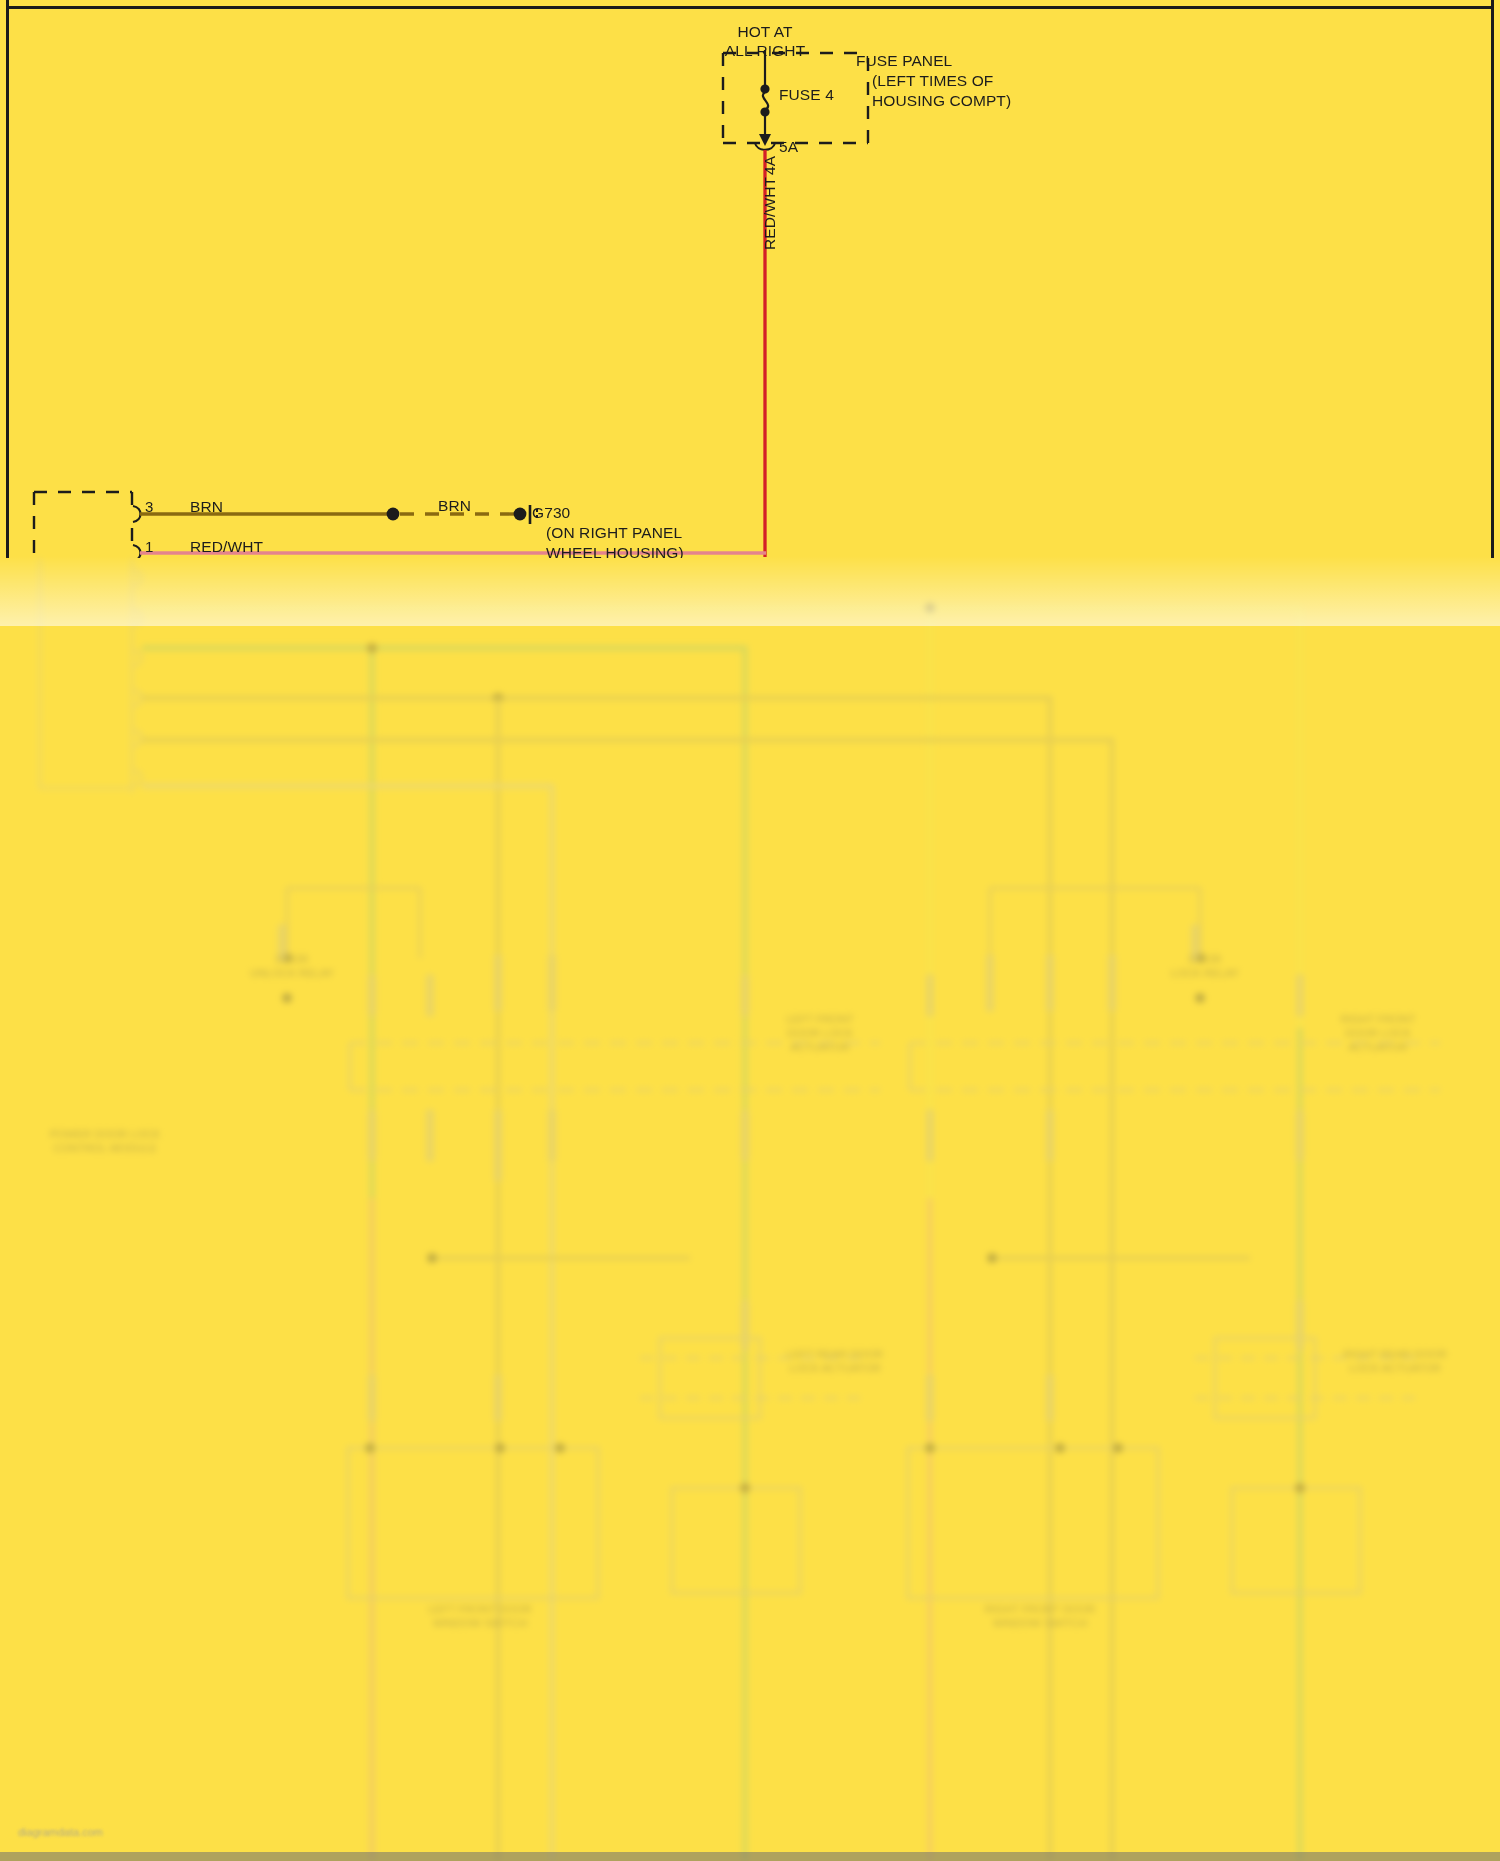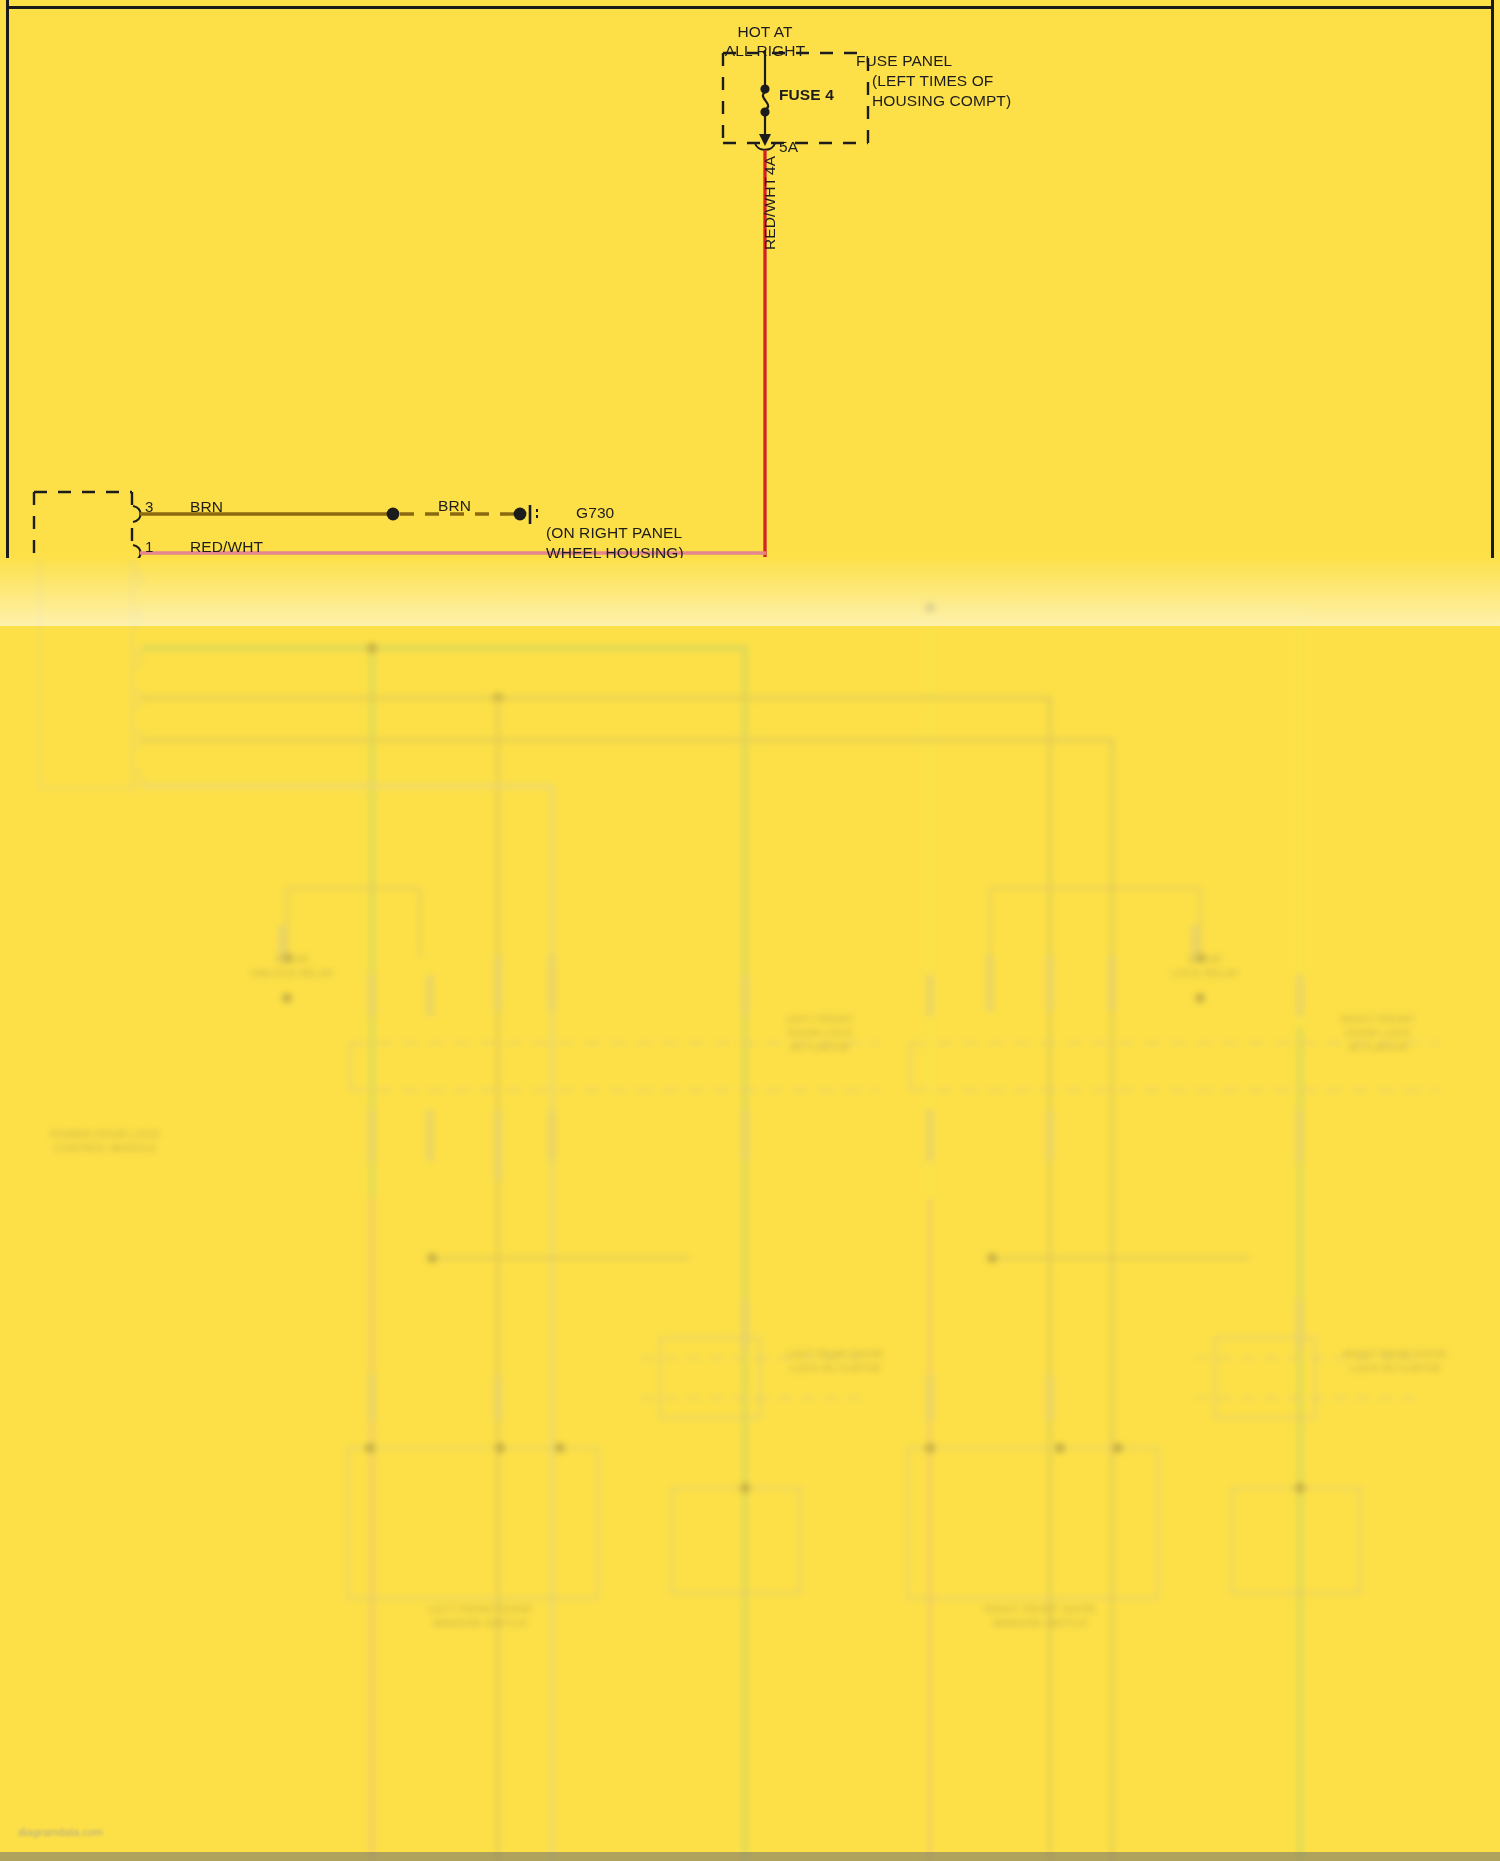--- a/index.html
+++ b/index.html
@@ -120,35 +120,35 @@
       <path d="M140,553 L766,553" stroke="#e4848c" stroke-width="3.4" fill="none"></path>
     </svg>
 
     <div class="txt ctr" style="left:700px;top:22px;width:130px;">HOT AT</div>
     <div class="txt ctr" style="left:700px;top:41px;width:130px;">ALL RIGHT</div>
 
     <div class="txt" style="left:856px;top:51px;">FUSE PANEL</div>
     <div class="txt" style="left:872px;top:71px;">(LEFT TIMES OF</div>
     <div class="txt" style="left:872px;top:91px;">HOUSING COMPT)</div>
 
-    <div class="txt" style="left:779px;top:85px;font-weight:bold;">FUSE 4</div>
+    <div class="txt" style="left:779px;top:85px;">FUSE 4</div>
     <div class="txt" style="left:779px;top:105px;margin-top:32px;">5A</div>
 
     <div class="txt rot" style="left:760px;top:175px;">4A</div>
     <div class="txt rot" style="left:760px;top:250px;">RED/WHT</div>
 
     <div class="txt" style="left:145px;top:497px;font-size:15px;">3</div>
     <div class="txt" style="left:190px;top:497px;">BRN</div>
 
     <div class="txt" style="left:145px;top:537px;font-size:15px;">1</div>
     <div class="txt" style="left:190px;top:537px;">RED/WHT</div>
 
     <div class="txt" style="left:438px;top:496px;">BRN</div>
 
-    <div class="txt" style="left:576px;top:503px;">G730</div>
+    <div class="txt" style="left:532px;top:503px;">G730</div>
     <div class="txt" style="left:546px;top:523px;">(ON RIGHT PANEL</div>
     <div class="txt" style="left:546px;top:543px;text-align:right;">WHEEL HOUSING)</div>
   </div>
 
   <div id="faded">
     <svg class="layer" width="1500" height="1303">
 
       <g stroke="#bdbdbd" stroke-width="2" fill="none">
         <path d="M40,0 L40,230 L132,230"></path>
         <path d="M132,-5 L132,235"></path>

